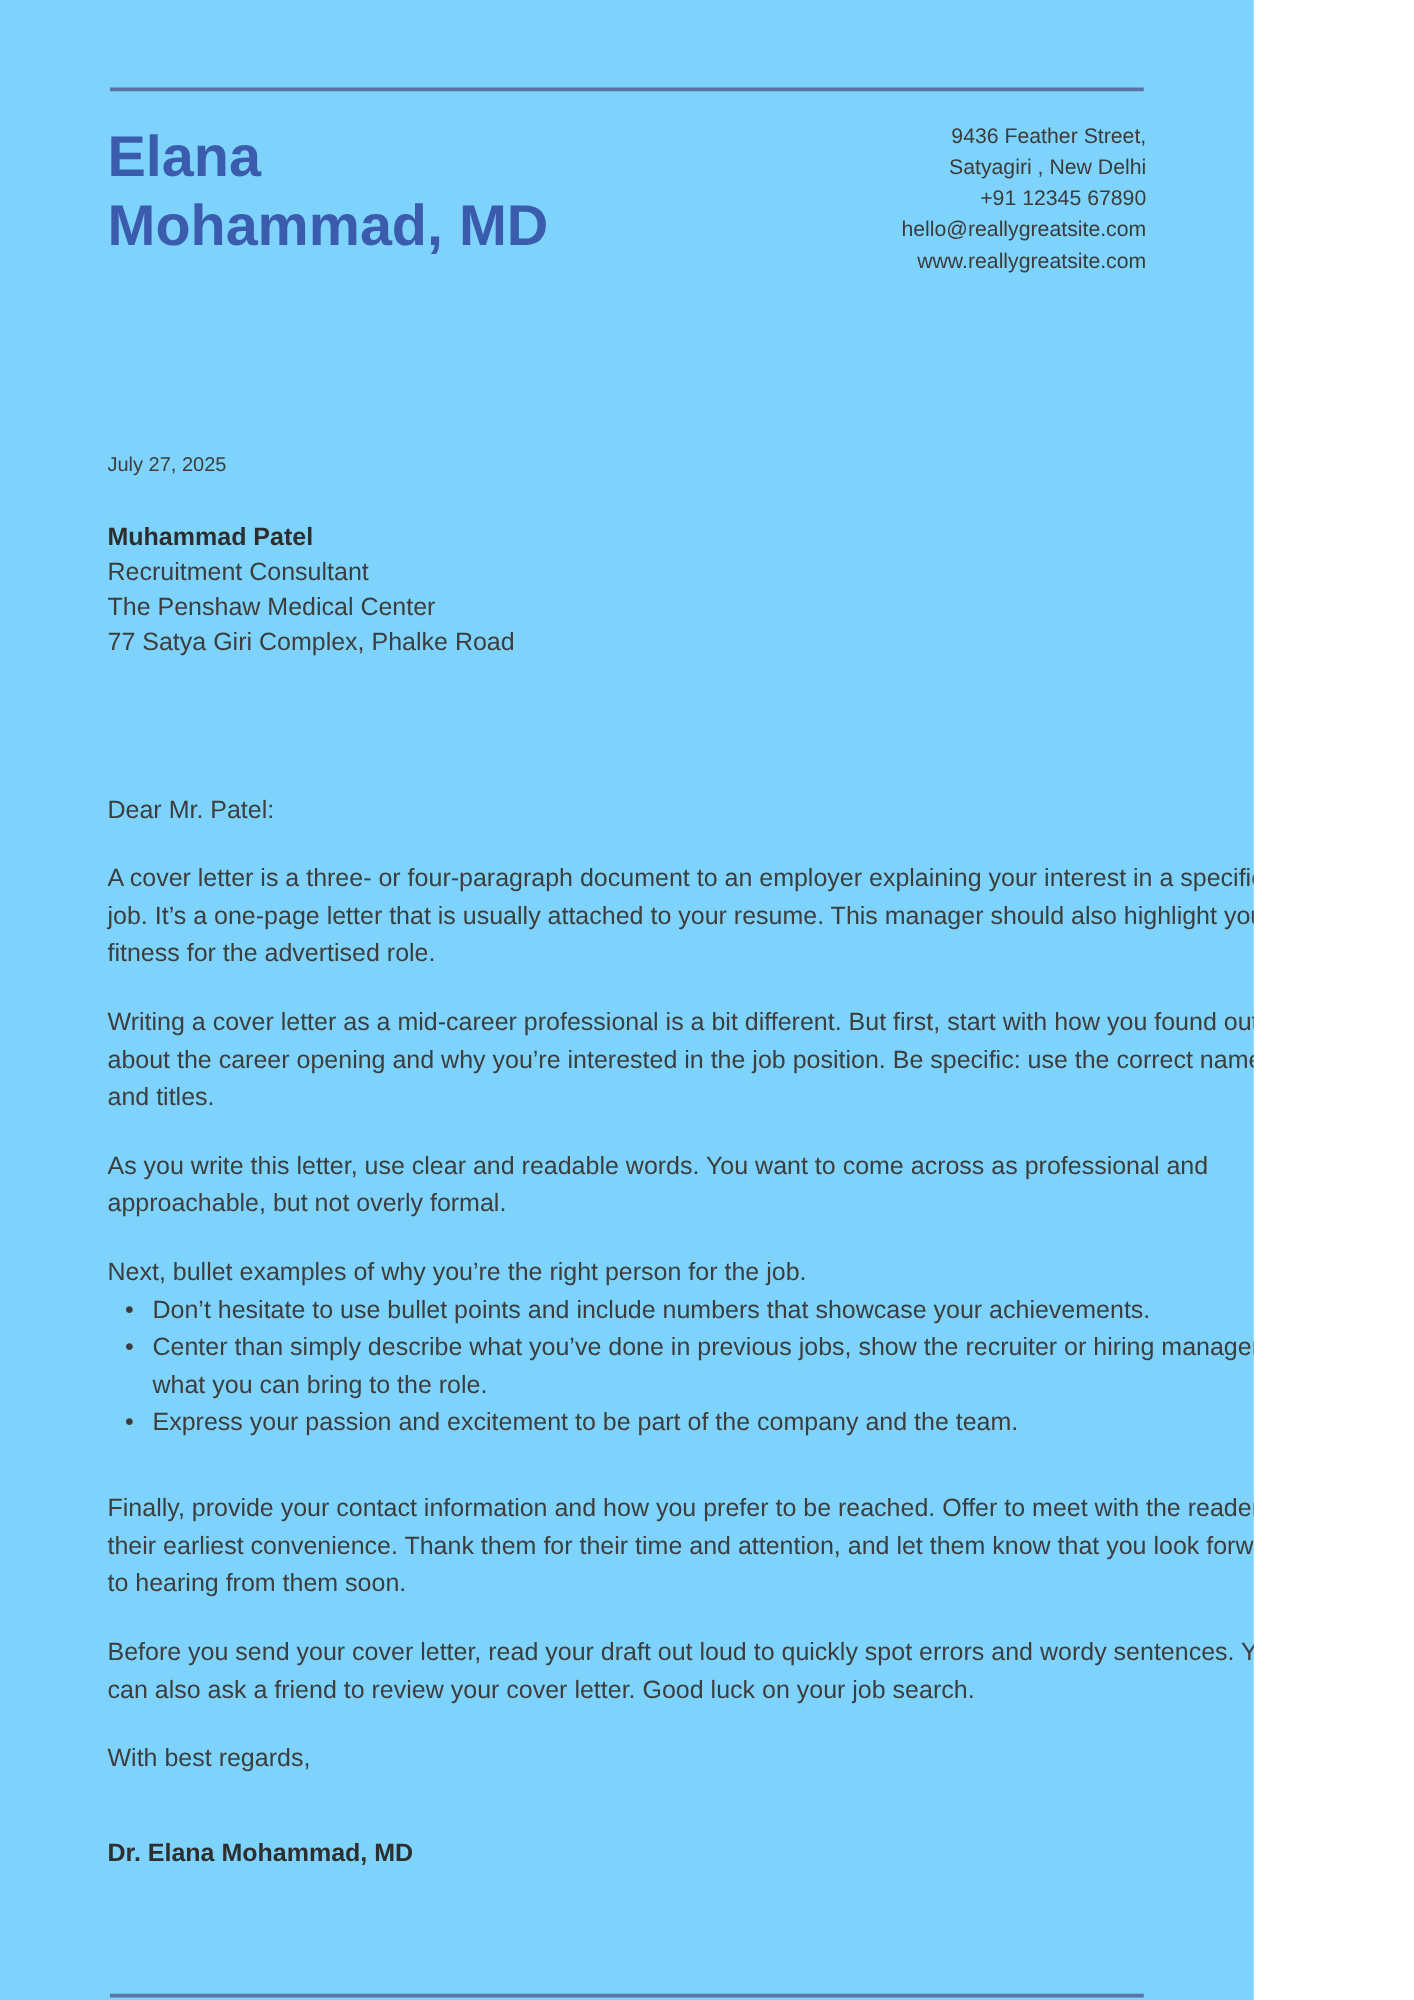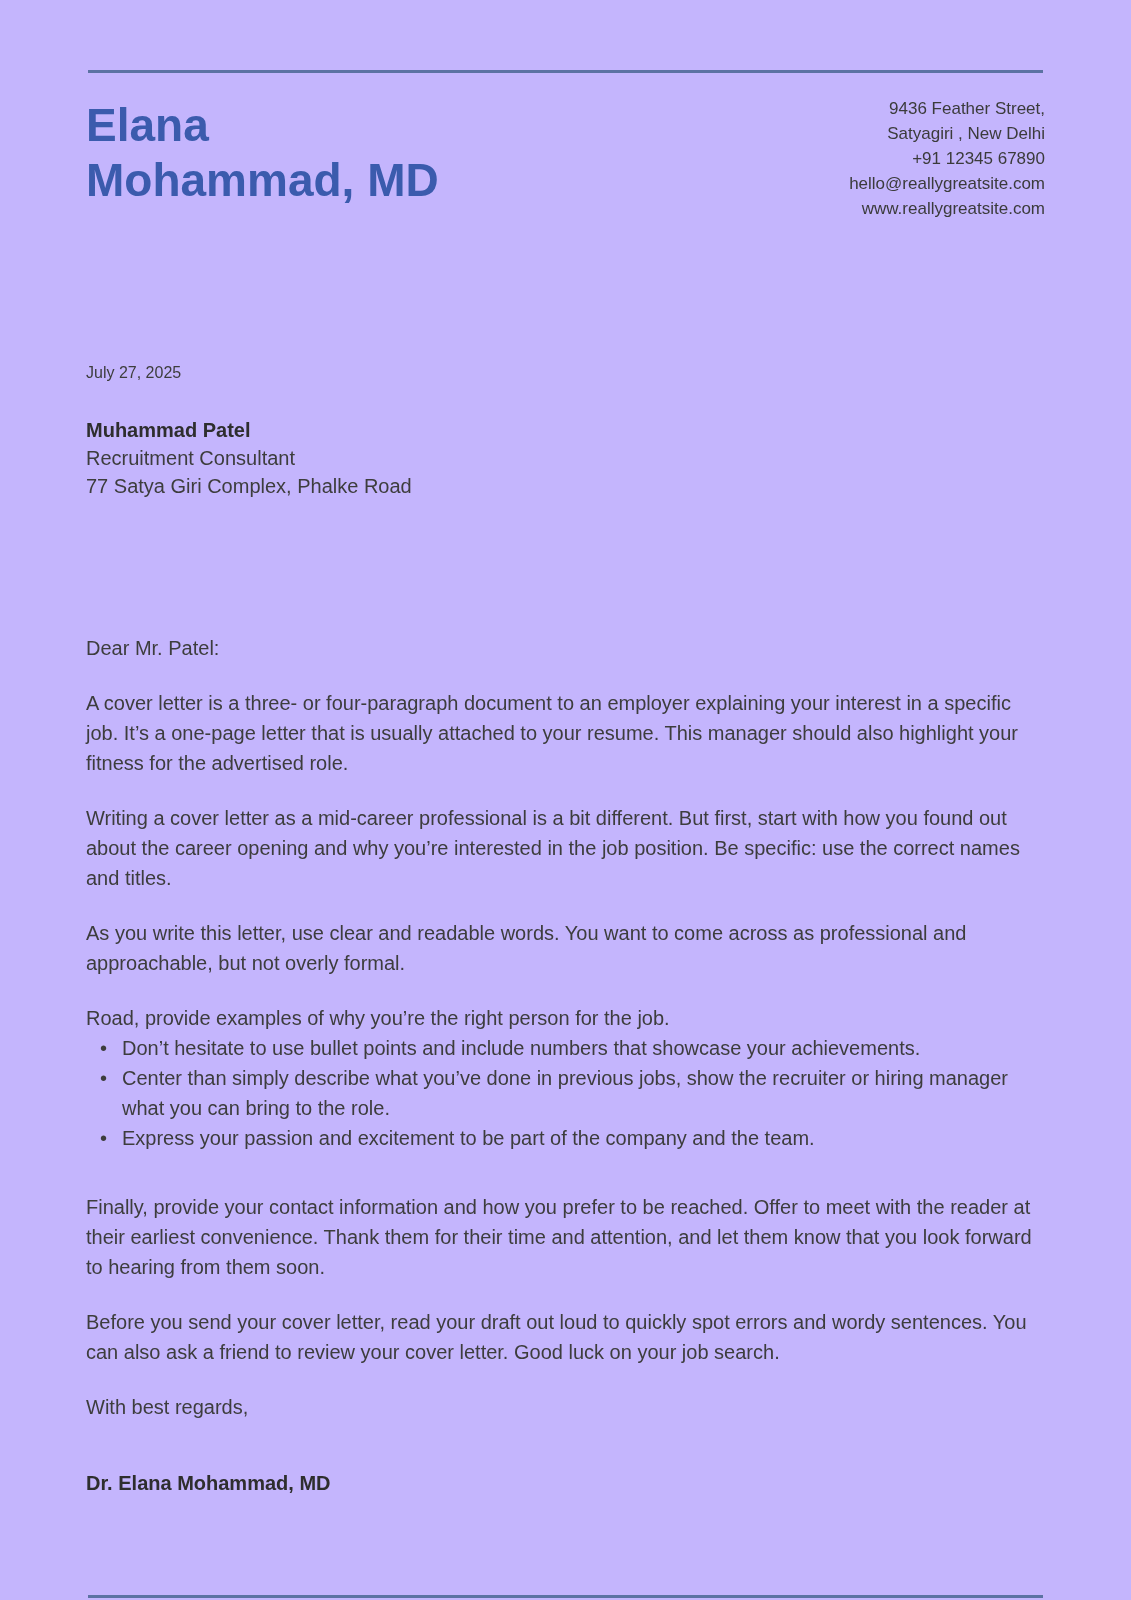--- a/index.html
+++ b/index.html
@@ -2,23 +2,23 @@
 <html><head>
 <meta charset="utf-8">
 <style>
   html, body {
     margin: 0;
     padding: 0;
     background: #ffffff;
   }
   .page {
     position: relative;
-    width: 1131px;
+    width: 1003px;
     height: 1600px;
-    background: #c4b5fd;
+    background: #7dd3fc;
     font-family: "Liberation Sans", "DejaVu Sans", sans-serif;
     color: #3d3d3d;
     overflow: hidden;
   }
   .rule {
     position: absolute;
     left: 88px;
     right: 88px;
     height: 3px;
     background: #5c72a3;
@@ -118,29 +118,30 @@
       <div>hello@reallygreatsite.com</div>
       <div>www.reallygreatsite.com</div>
     </div>
   </div>
 
   <div class="letter-date">July 27, 2025</div>
 
   <div class="recipient-block">
     <div class="bold">Muhammad Patel</div>
     <div>Recruitment Consultant</div>
+    <div>The Penshaw Medical Center</div>
     <div>77 Satya Giri Complex, Phalke Road</div>
   </div>
 
   <div class="letter-body">
     <p>Dear Mr. Patel:</p>
     <p>A cover letter is a three- or four-paragraph document to an employer explaining your interest in a specific job. It’s a one-page letter that is usually attached to your resume. This manager should also highlight your fitness for the advertised role.</p>
     <p>Writing a cover letter as a mid-career professional is a bit different. But first, start with how you found out about the career opening and why you’re interested in the job position. Be specific: use the correct names and titles.</p>
     <p>As you write this letter, use clear and readable words. You want to come across as professional and approachable, but not overly formal.</p>
-    <p class="tight">Road, provide examples of why you’re the right person for the job.</p>
+    <p class="tight">Next, bullet examples of why you’re the right person for the job.</p>
     <ul>
       <li>Don’t hesitate to use bullet points and include numbers that showcase your achievements.</li>
       <li>Center than simply describe what you’ve done in previous jobs, show the recruiter or hiring manager what you can bring to the role.</li>
       <li>Express your passion and excitement to be part of the company and the team.</li>
     </ul>
     <p>Finally, provide your contact information and how you prefer to be reached. Offer to meet with the reader at their earliest convenience. Thank them for their time and attention, and let them know that you look forward to hearing from them soon.</p>
     <p>Before you send your cover letter, read your draft out loud to quickly spot errors and wordy sentences. You can also ask a friend to review your cover letter. Good luck on your job search.</p>
     <p class="tight">With best regards,</p>
     <div class="signature">Dr. Elana Mohammad, MD</div>
   </div>

